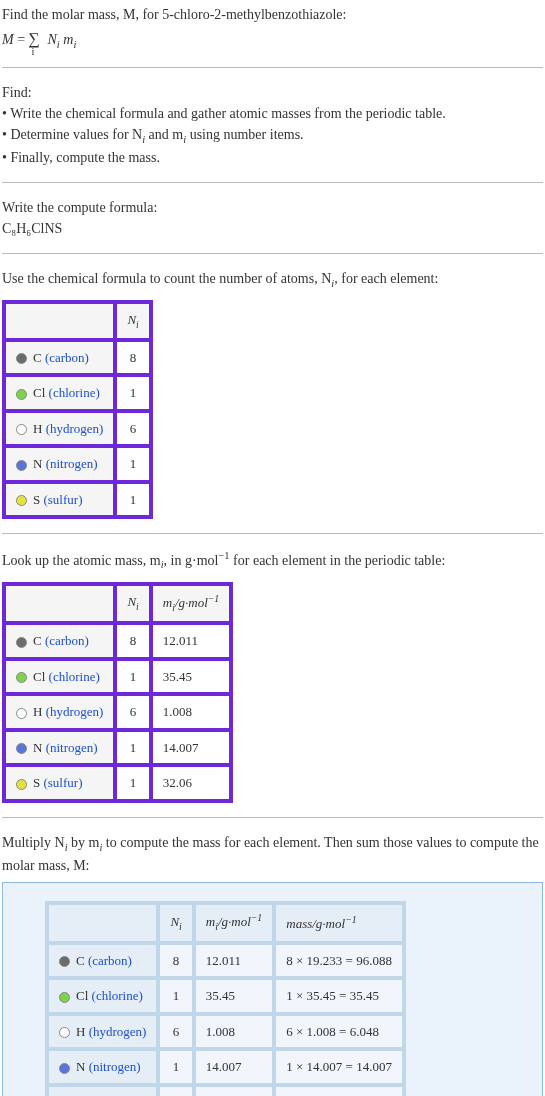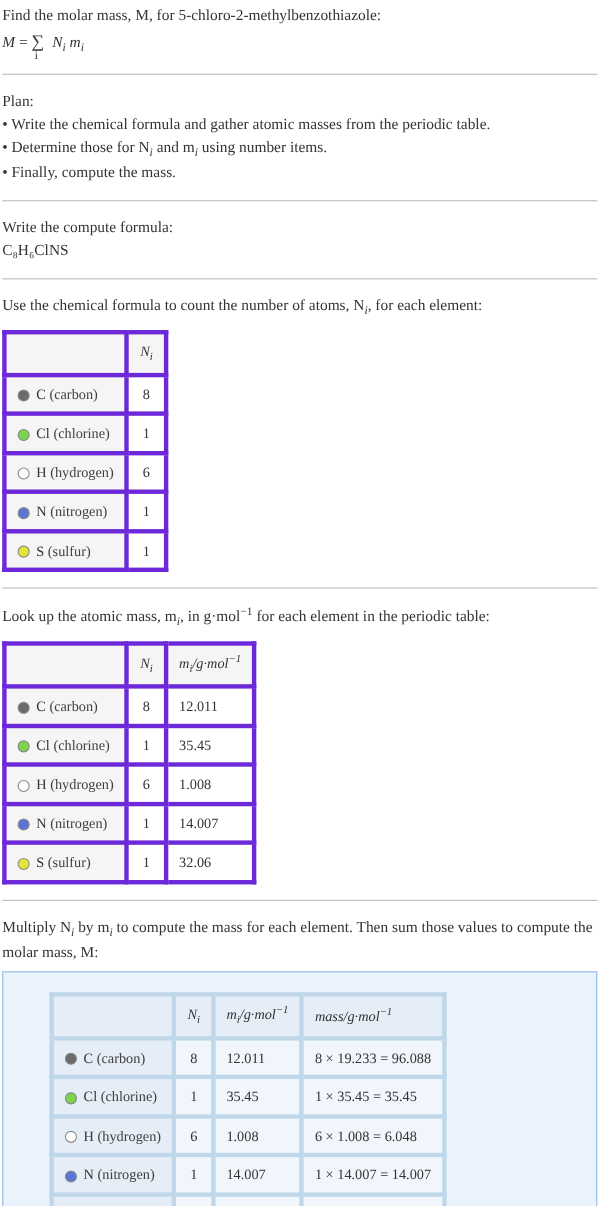--- a/index.html
+++ b/index.html
@@ -56,42 +56,42 @@
   }
   .answer-box table th, .answer-box table td {
     background: #f0f6fb;
     border-color: #c0d7e9;
   }
   .answer-box table td.elem { background:#e5eef6; }
   .answer-box table th { background:#e5eef6; }
   .ml { margin-left: 28px; }
   .indent { padding-left: 28px; }
   .eq-line { margin: 2px 0; }
-  .gray { color:#404040; }
+  .gray { color:#1d4ed8; }
 </style>
 </head>
 <body>
 
 <div>Find the molar mass, M, for 5-chloro-2-methylbenzothiazole:</div>
 <div class="formula">
   <span><i>M</i> = </span>
   <span class="sigma" style="position:relative;">
     <span style="font-size:16px;">∑</span>
     <span class="sub" style="position:absolute; left:3px; top:12px;">i</span>
   </span>
   <span style="margin-left:4px;"><i>N</i><span class="sub"><i>i</i></span></span>
   <span><i>m</i><span class="sub"><i>i</i></span></span>
 </div>
 
 <hr>
 
-<div>Plan:</div>
+<div>Find:</div>
 <div>• Write the chemical formula and gather atomic masses from the periodic table.</div>
 <div>
-  <span>• Determine those for N</span><span class="sub"><i>i</i></span><span> and m</span><span class="sub"><i>i</i></span><span> using number items.</span>
+  <span>• Determine values for N</span><span class="sub"><i>i</i></span><span> and m</span><span class="sub"><i>i</i></span><span> using number items.</span>
 </div>
 <div>• Finally, compute the mass.</div>
 
 <hr>
 
 <div>Write the compute formula:</div>
 <div>C₈H₆ClNS</div>
 
 <hr>
 

